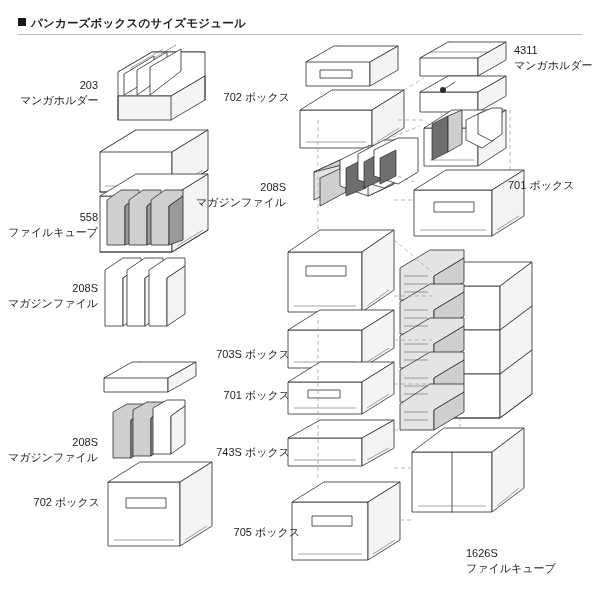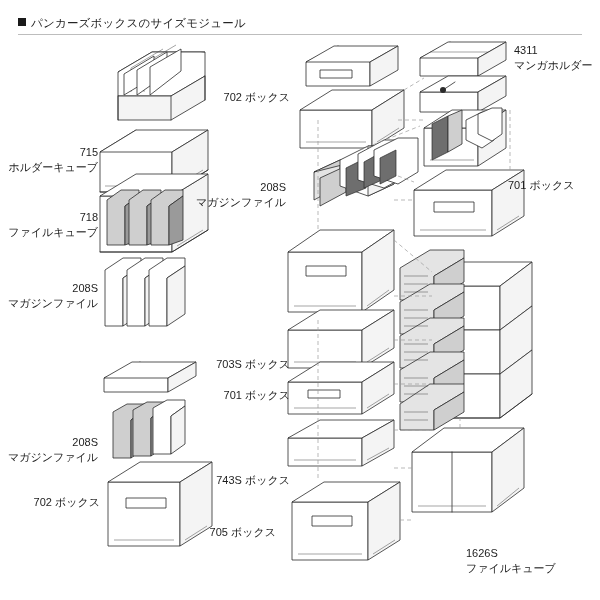--- a/index.html
+++ b/index.html
@@ -15,21 +15,21 @@
     background:#ffffff;
     box-sizing:border-box;
   }
   
   #frame{
     position:absolute;left:6px;top:6px;width:588px;height:588px;
     background:#ffffff;
   }
   .title-bar{
     position:absolute;left:18px;top:16px;
-    font-size:11.5px;font-weight:normal;color:#1a1a1a;
+    font-size:11.5px;font-weight:bold;color:#1a1a1a;
     letter-spacing:0.2px;
     white-space:nowrap;
   }
   .title-bar .sq{
     display:inline-block;width:8px;height:8px;background:#1a1a1a;
     margin-right:5px;vertical-align:1px;
   }
   .rule{
     position:absolute;left:18px;top:34px;width:564px;height:1px;background:#bdbdbd;
   }
@@ -295,26 +295,26 @@
       <path class="dash" d="M394 430 L432 430"></path>
       <path class="dash" d="M394 468 L412 468"></path>
       <path class="dash" d="M318 120 L318 230"></path>
       <path class="dash" d="M318 320 L318 480"></path>
       <path class="dash" d="M400 520 L412 520"></path>
       <path class="dash" d="M460 428 L460 418"></path>
       <path class="dash" d="M510 170 L510 110"></path>
     </g>
   </svg>
 
-  <div class="lbl r" style="left:8px;top:145px;width:90px;">
-    <span class="num">715</span>
-    <span class="nm">ホルダーキューブ</span>
+  <div class="lbl r" style="left:20px;top:78px;width:78px;">
+    <span class="num">203</span>
+    <span class="nm">マンガホルダー</span>
   </div>
   <div class="lbl r" style="left:8px;top:210px;width:90px;">
-    <span class="num">718</span>
+    <span class="num">558</span>
     <span class="nm">ファイルキューブ</span>
   </div>
   <div class="lbl r" style="left:8px;top:281px;width:90px;">
     <span class="num">208S</span>
     <span class="nm">マガジンファイル</span>
   </div>
   <div class="lbl r" style="left:8px;top:435px;width:90px;">
     <span class="num">208S</span>
     <span class="nm">マガジンファイル</span>
   </div>
@@ -322,30 +322,30 @@
     <span class="num">702 ボックス</span>
   </div>
 
   <div class="lbl r" style="left:218px;top:90px;width:72px;">
     <span class="num">702 ボックス</span>
   </div>
   <div class="lbl r" style="left:196px;top:180px;width:90px;">
     <span class="num">208S</span>
     <span class="nm">マガジンファイル</span>
   </div>
-  <div class="lbl r" style="left:202px;top:357px;width:88px;">
+  <div class="lbl r" style="left:202px;top:347px;width:88px;">
     <span class="num">703S ボックス</span>
   </div>
   <div class="lbl r" style="left:202px;top:388px;width:88px;">
     <span class="num">701 ボックス</span>
   </div>
-  <div class="lbl r" style="left:202px;top:445px;width:88px;margin-top:28px;">
+  <div class="lbl r" style="left:202px;top:445px;width:88px;">
     <span class="num">743S ボックス</span>
   </div>
-  <div class="lbl r" style="left:188px;top:525px;width:88px;">
+  <div class="lbl r" style="left:212px;top:525px;width:88px;">
     <span class="num">705 ボックス</span>
   </div>
 
   <div class="lbl l" style="left:514px;top:43px;width:80px;">
     <span class="num">4311</span>
     <span class="nm">マンガホルダー</span>
   </div>
   <div class="lbl l" style="left:508px;top:178px;width:84px;">
     <span class="num">701 ボックス</span>
   </div>

